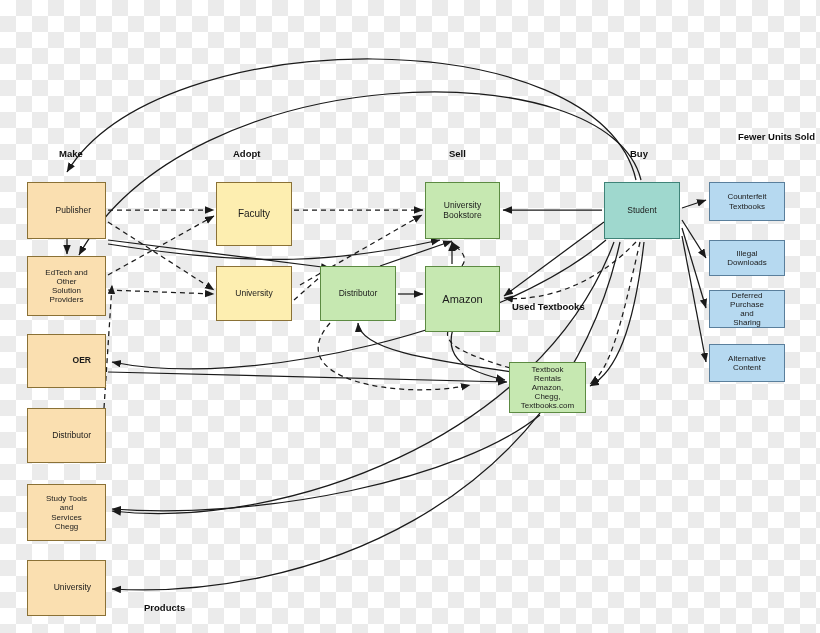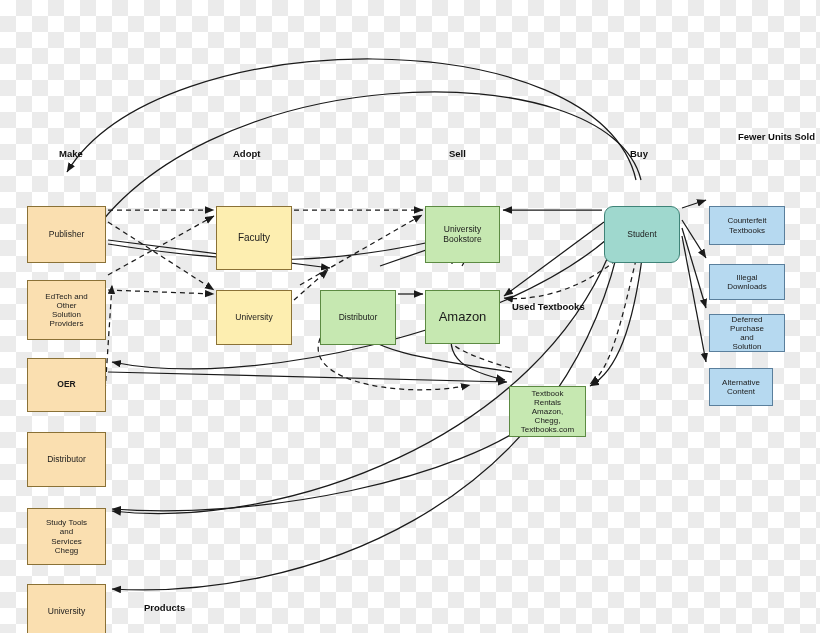--- a/index.html
+++ b/index.html
@@ -32,27 +32,26 @@
     box-sizing: border-box;
     display: flex;
     align-items: center;
     justify-content: center;
     text-align: center;
     line-height: 1.15;
     color: #1b1b1b;
     border: 1px solid #7a6a3f;
     padding: 2px 14px;
     z-index: 3;
-    margin-top: 24px;
   }
   .node span { display: block; }
-  .n-orange { background: #fadfb0; border-color: #8a7136; }
+  .n-orange { background: #fadfb0; border-color: #8a7136; justify-content: flex-end; }
   .n-yellow { background: #fdeeb0; border-color: #8a7136; }
   .n-green  { background: #c6e8b1; border-color: #5c8a42; }
-  .n-teal   { background: #9fd8ce; border-color: #3f8378; border-radius: 9px; }
+  .n-teal   { background: #9fd8ce; border-color: #3f8378; }
   .n-blue   { background: #b6d9f0; border-color: #5a7f9c; }
 
   .stage-label {
     position: absolute;
     font-weight: bold;
     color: #101010;
     z-index: 4;
     white-space: nowrap;
   }
   .edge-label {
@@ -139,44 +138,44 @@
     <div class="node n-yellow" style="left: 216px; top: 266px; width: 76px; height: 55px; font-size: 8.5px;">
       <span style="white-space: pre-line;">University</span>
     </div>
     <div class="node n-green" style="left: 425px; top: 182px; width: 75px; height: 57px; font-size: 8.5px;">
       <span style="white-space: pre-line;">University
 Bookstore</span>
     </div>
     <div class="node n-green" style="left: 320px; top: 266px; width: 76px; height: 55px; font-size: 8.5px;">
       <span style="white-space: pre-line;">Distributor</span>
     </div>
-    <div class="node n-green" style="left: 425px; top: 266px; width: 75px; height: 54px; font-size: 13px;">
+    <div class="node n-green" style="left: 425px; top: 266px; width: 75px; height: 66px; font-size: 11px;">
       <span style="white-space: pre-line;">Amazon</span>
     </div>
     <div class="node n-green" style="left: 509px; top: 362px; width: 77px; height: 51px; font-size: 8px;">
       <span style="white-space: pre-line;">Textbook Rentals
 Amazon, Chegg,
 Textbooks.com</span>
     </div>
     <div class="node n-teal" style="left: 604px; top: 182px; width: 76px; height: 57px; font-size: 8.5px;">
       <span style="white-space: pre-line;">Student</span>
     </div>
     <div class="node n-blue" style="left: 709px; top: 182px; width: 76px; height: 39px; font-size: 8px;">
       <span style="white-space: pre-line;">Counterfeit
 Textbooks</span>
     </div>
     <div class="node n-blue" style="left: 709px; top: 240px; width: 76px; height: 36px; font-size: 8px;">
       <span style="white-space: pre-line;">Illegal Downloads</span>
     </div>
     <div class="node n-blue" style="left: 709px; top: 290px; width: 76px; height: 38px; font-size: 8px;">
       <span style="white-space: pre-line;">Deferred
 Purchase and
-Solution</span>
+Sharing</span>
     </div>
-    <div class="node n-blue" style="left: 709px; top: 344px; width: 64px; height: 38px; font-size: 8px;">
+    <div class="node n-blue" style="left: 709px; top: 344px; width: 76px; height: 38px; font-size: 8px;">
       <span style="white-space: pre-line;">Alternative
 Content</span>
     </div>
     <div class="stage-label" style="left: 50px; top: 148px; font-size: 9.5px; padding-left: 9px;">Make</div>
     <div class="stage-label" style="left: 233px; top: 148px; font-size: 9.5px;">Adopt</div>
     <div class="stage-label" style="left: 449px; top: 148px; font-size: 9.5px;">Sell</div>
     <div class="stage-label" style="left: 630px; top: 148px; font-size: 9.5px;">Buy</div>
     <div class="stage-label" style="left: 701px; top: 131px; font-size: 9.5px; padding-left: 37px;">Fewer Units Sold</div>
     <div class="stage-label" style="left: 144px; top: 602px; font-size: 9.5px;">Products</div>
     <div class="edge-label" style="left: 512px; top: 301px; font-size: 9.5px;">Used Textbooks</div>

